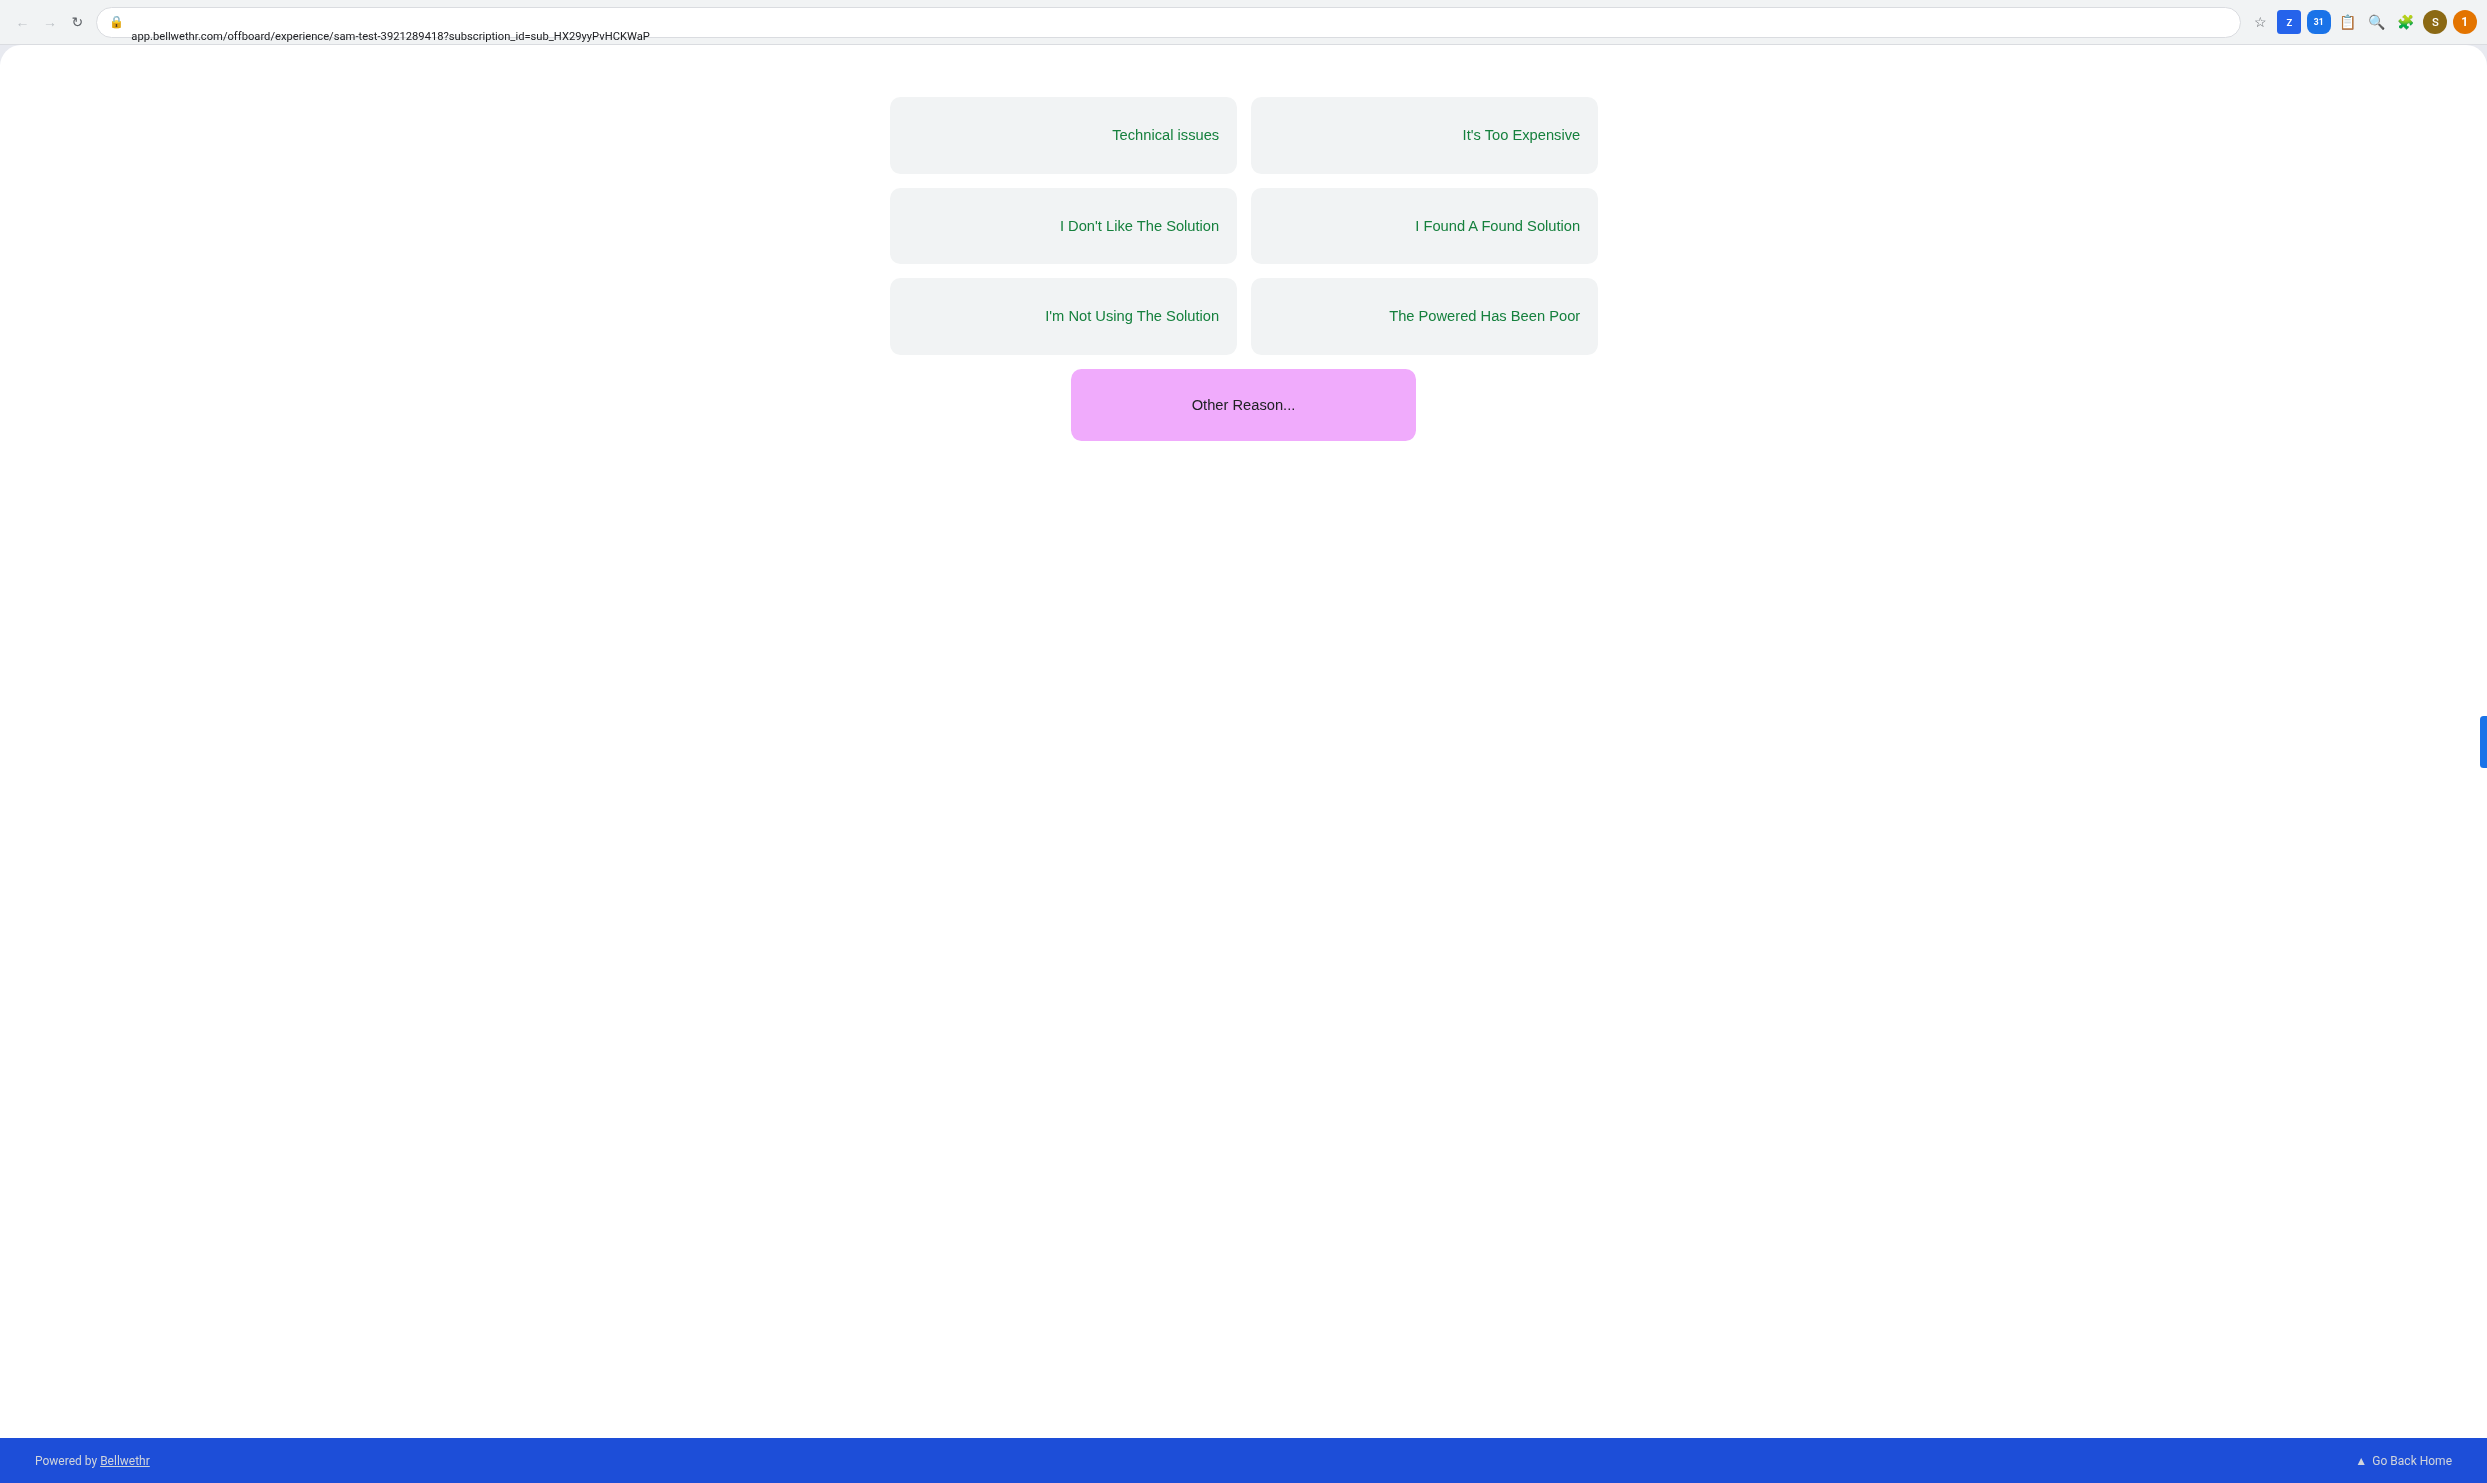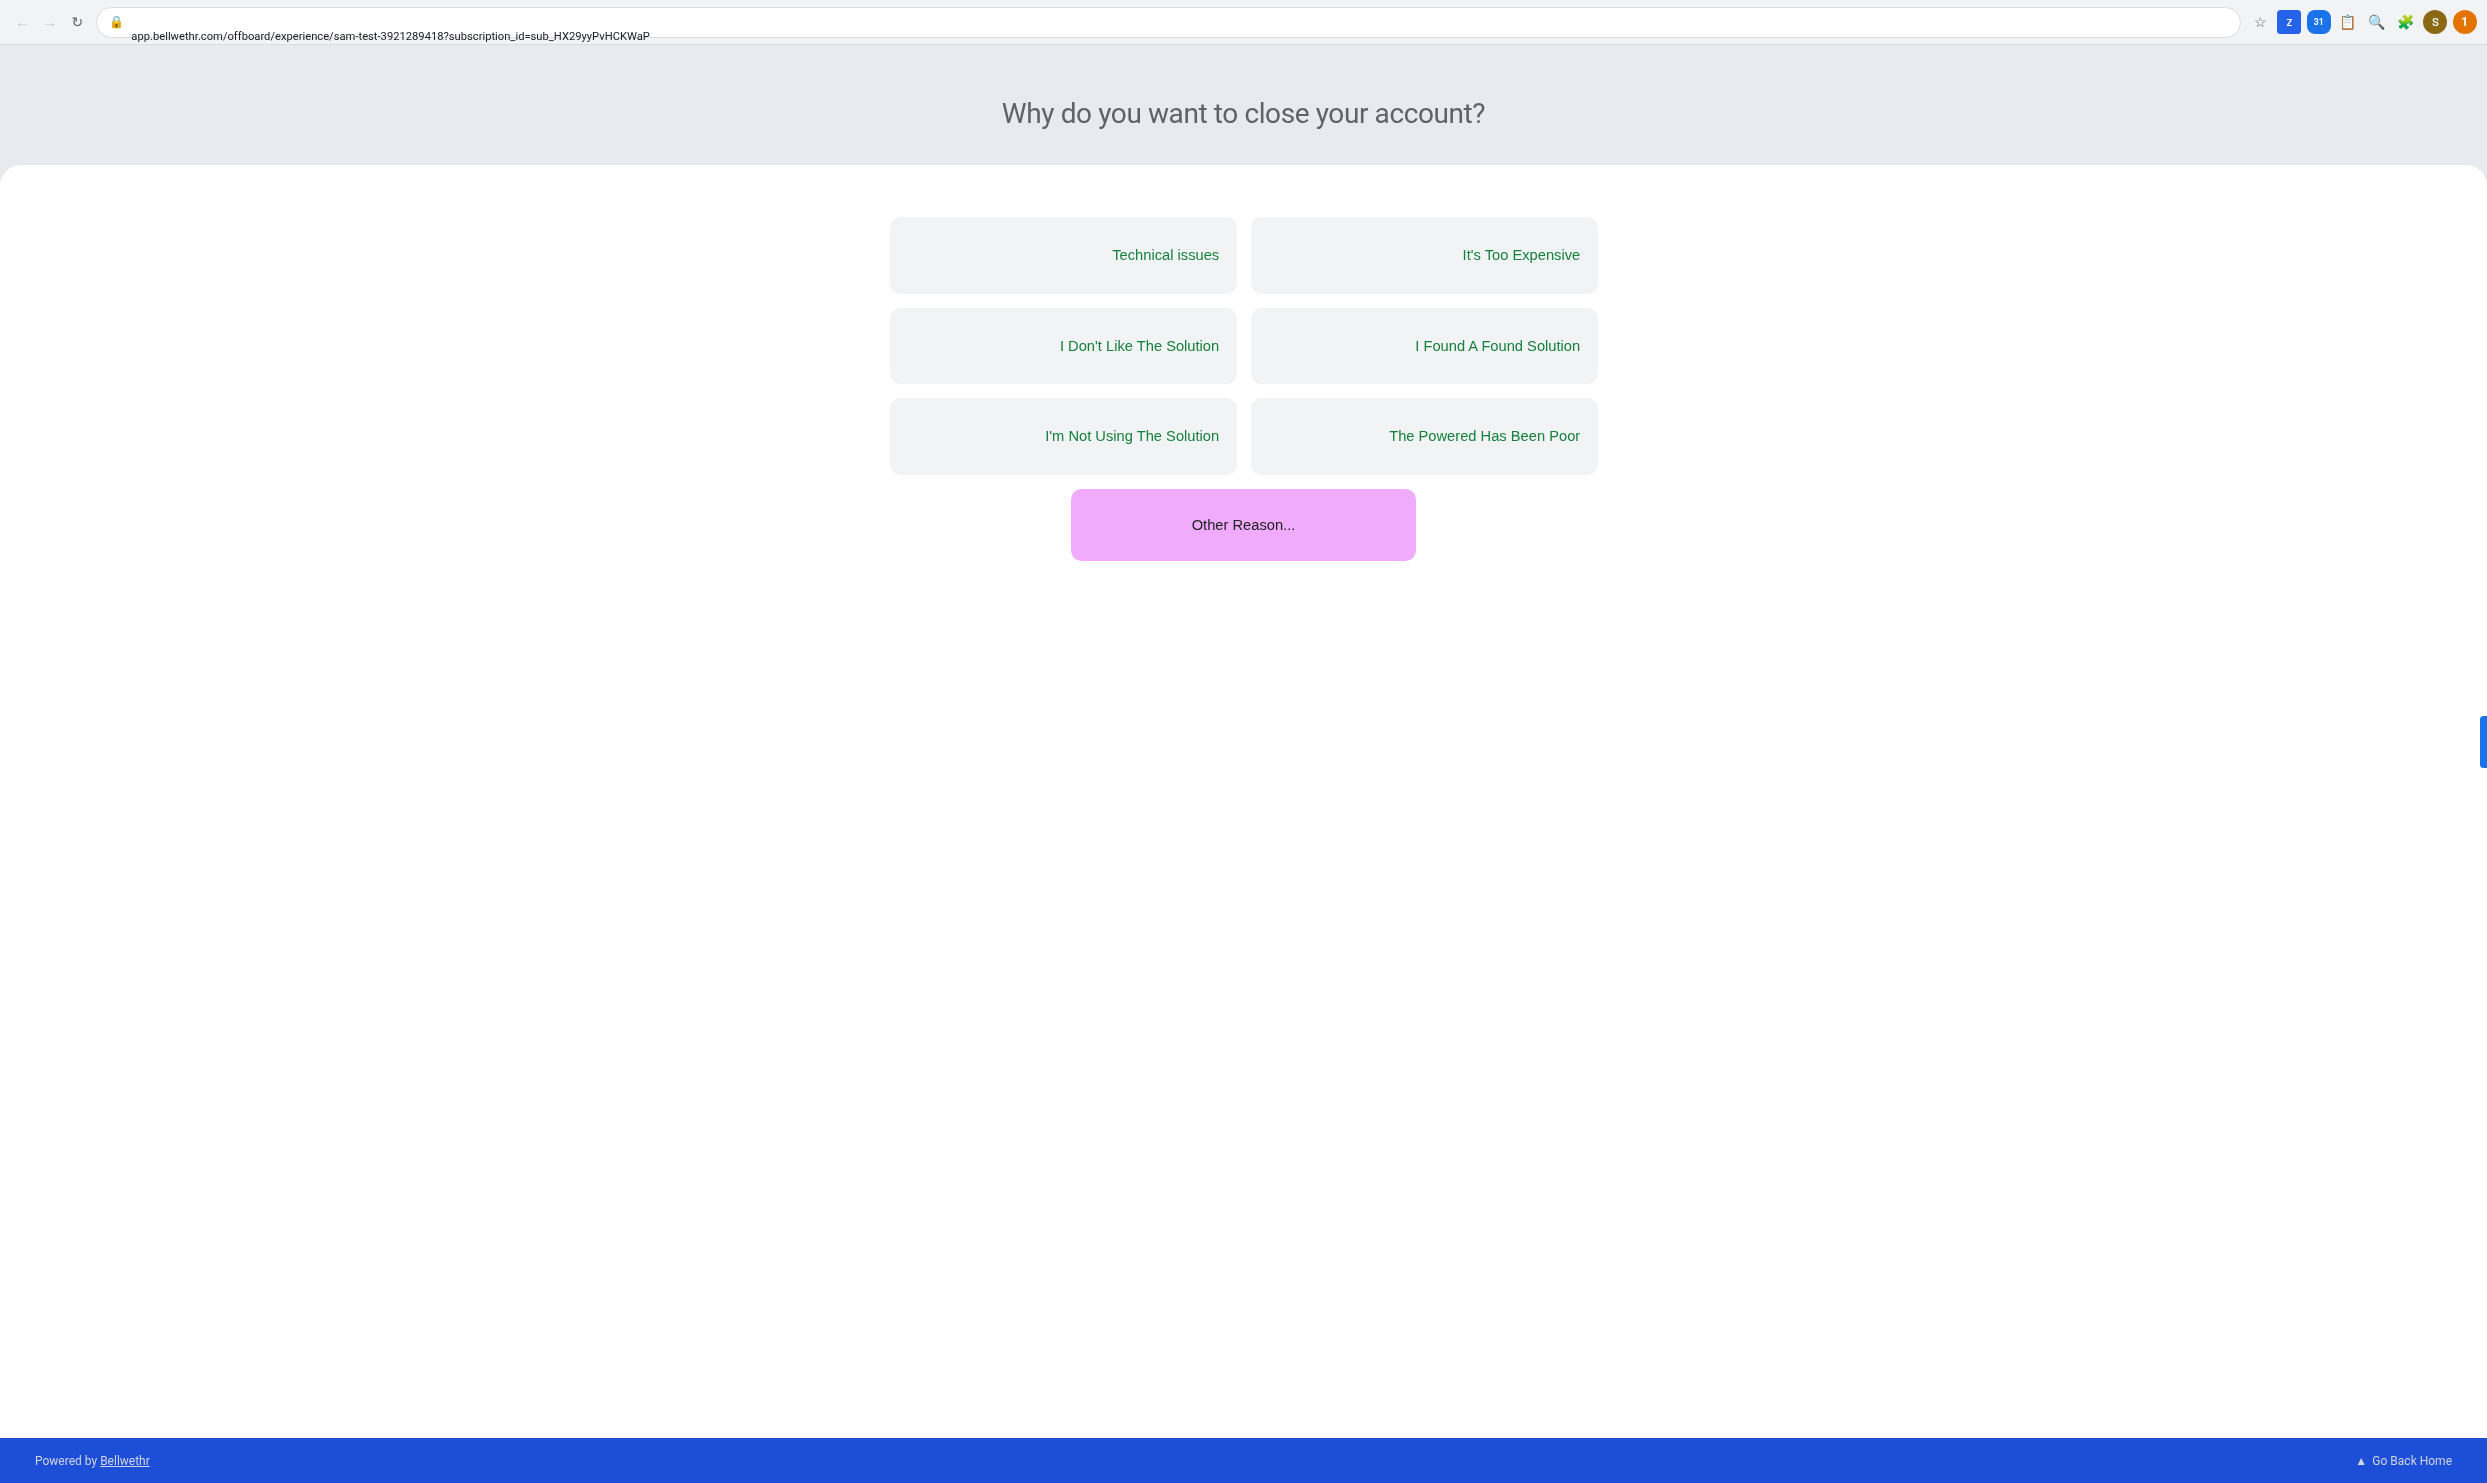--- a/index.html
+++ b/index.html
@@ -275,23 +275,20 @@
     <div class="extension-icon">
       <span style="font-size:14px;">🔍</span>
     </div>
     <button class="browser-action-btn">🧩</button>
     <div class="profile-avatar">S</div>
     <div class="notification-badge">1</div>
   </div>
 </div>
 
 <div class="page-content">
-  <div class="page-header">
-    <h1 class="page-title">Why do you want to close your account?</h1>
-  </div>
 
   <div class="white-card">
     <div class="options-grid">
       <button class="option-btn">Technical issues</button>
       <button class="option-btn">It's Too Expensive</button>
       <button class="option-btn">I Don't Like The Solution</button>
       <button class="option-btn">I Found A Found Solution</button>
       <button class="option-btn">I'm Not Using The Solution</button>
       <button class="option-btn">The Powered Has Been Poor</button>
     </div>

